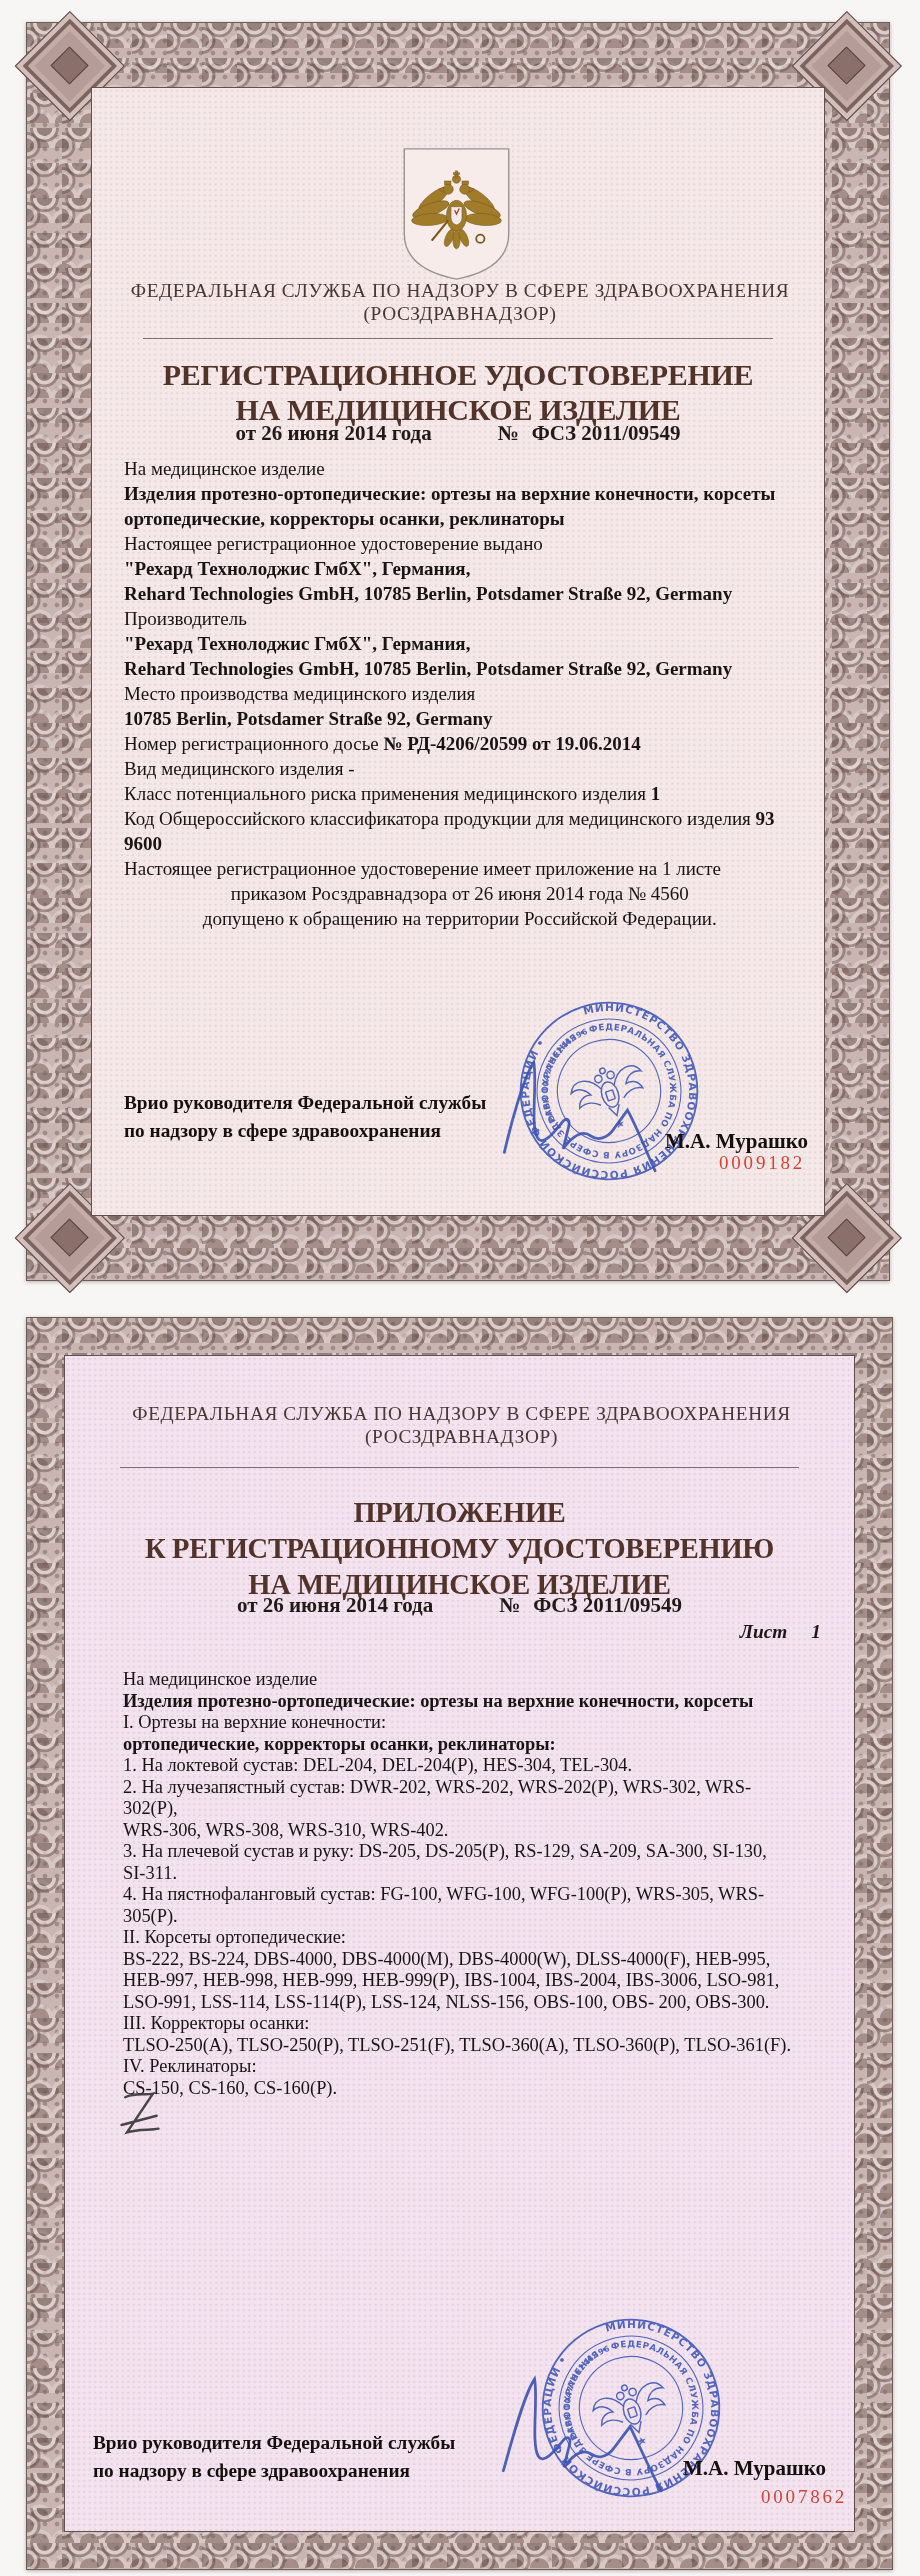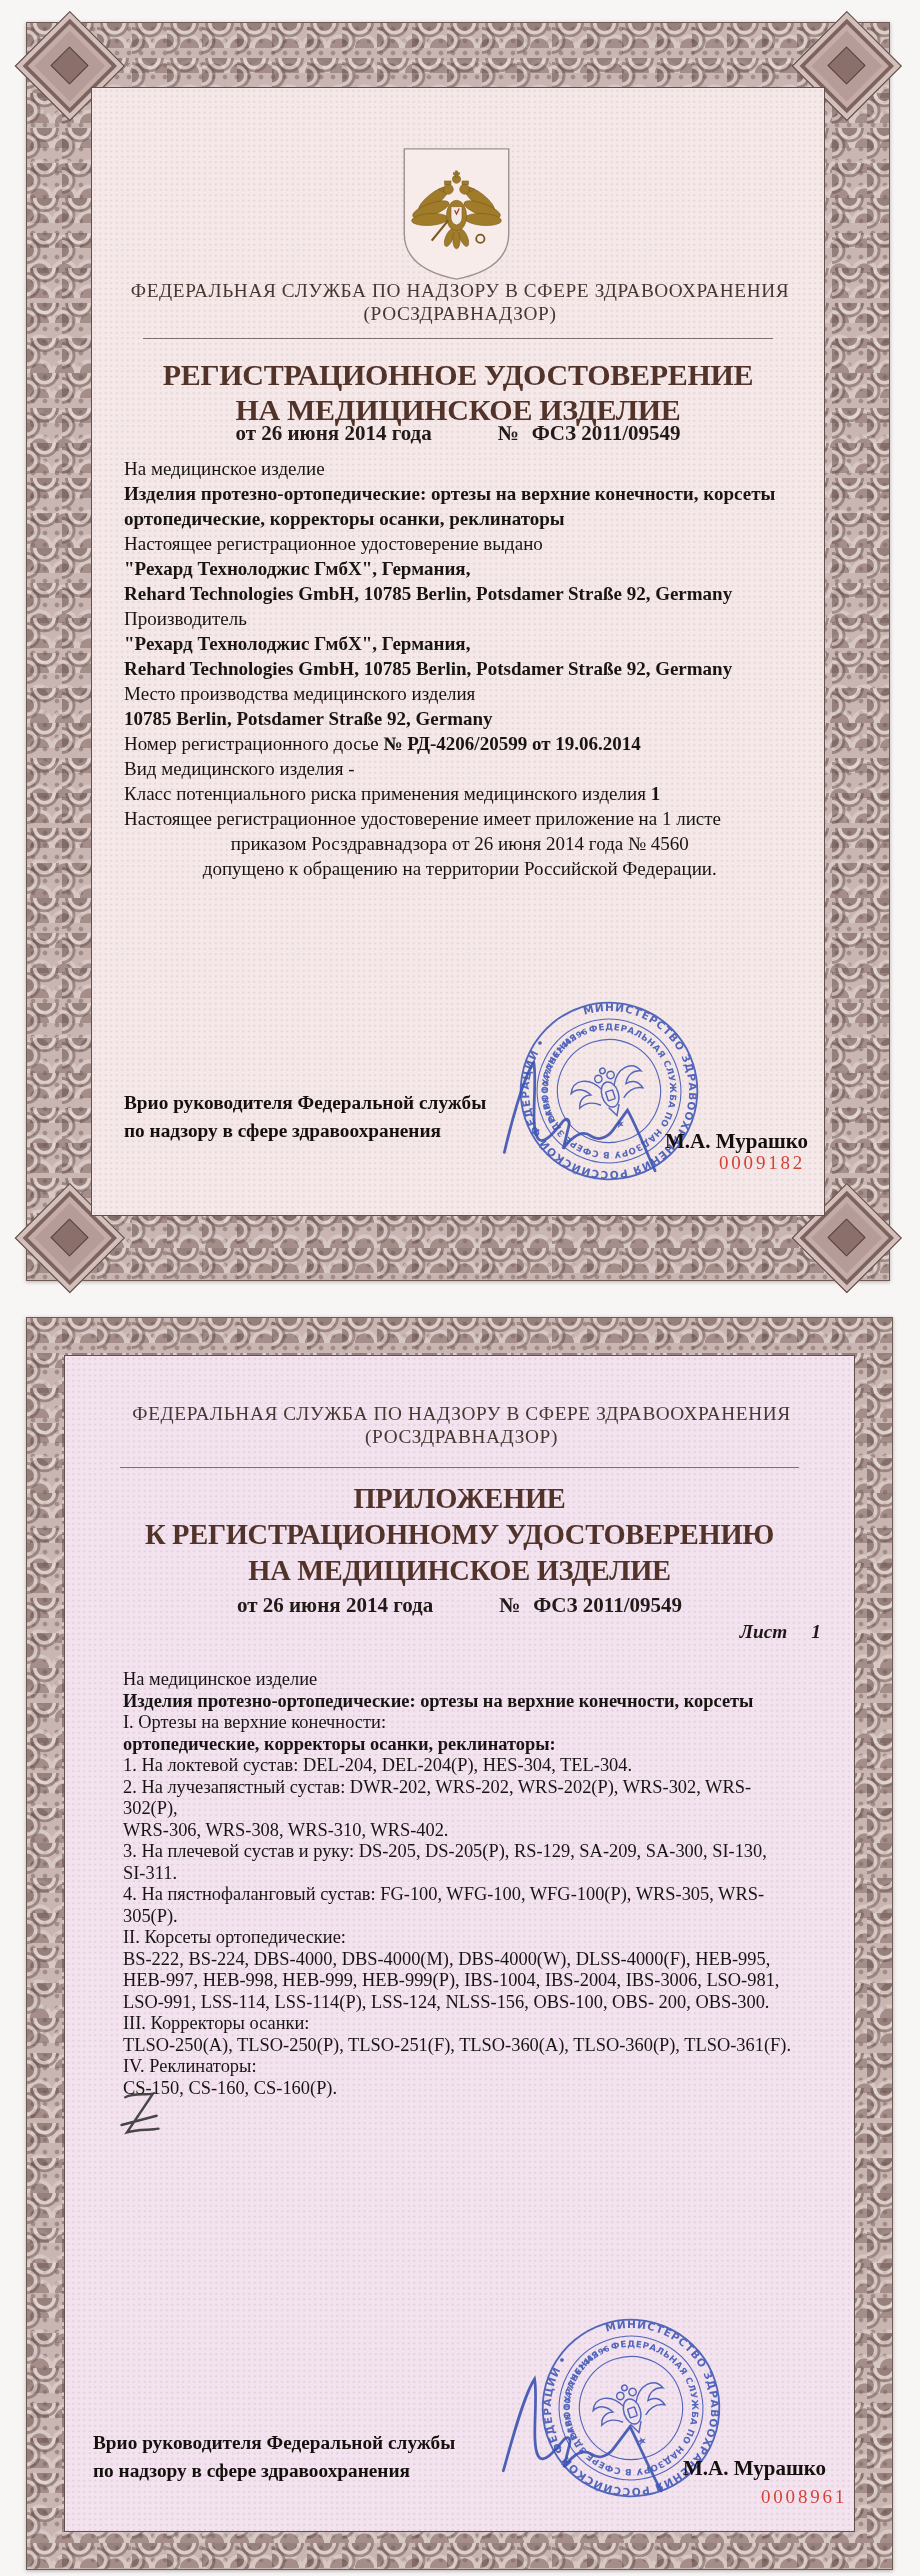--- a/index.html
+++ b/index.html
@@ -161,20 +161,21 @@
       <div class="ln"><span class="b">"Рехард Технолоджис ГмбХ", Германия,</span></div>
       <div class="ln"><span class="b">Rehard Technologies GmbH, 10785 Berlin, Potsdamer Straße 92, Germany</span></div>
       <div class="ln gap"><span class="r">Производитель</span></div>
       <div class="ln"><span class="b">"Рехард Технолоджис ГмбХ", Германия,</span></div>
       <div class="ln"><span class="b">Rehard Technologies GmbH, 10785 Berlin, Potsdamer Straße 92, Germany</span></div>
       <div class="ln gap"><span class="r">Место производства медицинского изделия</span></div>
       <div class="ln"><span class="b">10785 Berlin, Potsdamer Straße 92, Germany</span></div>
       <div class="ln gap"><span class="r">Номер регистрационного досье</span> <span class="b">№ РД-4206/20599 от 19.06.2014</span></div>
       <div class="ln gap"><span class="r">Вид медицинского изделия -</span></div>
       <div class="ln gap"><span class="r">Класс потенциального риска применения медицинского изделия</span> <span class="b">1</span></div>
+      <div class="ln gap"><span class="r">Код Общероссийского классификатора продукции для медицинского изделия</span> <span class="b">93 9600</span></div>
       <div class="ln gap"><span class="r">Настоящее регистрационное удостоверение имеет приложение на 1 листе</span></div>
       <div class="ln gap ind"><span class="r">приказом Росздравнадзора от 26 июня 2014 года № 4560</span></div>
       <div class="ln ind"><span class="r">допущено к обращению на территории Российской Федерации.</span></div>
     </div>
 
     <div class="sig-role" style="left:32px;top:1001px;">
       <div>Врио руководителя Федеральной службы</div>
       <div>по надзору в сфере здравоохранения</div>
     </div>
 
@@ -222,21 +223,21 @@
 <section class="page" id="page2">
   <div class="panel" id="panel2">
 
     <div class="agency" style="top:46px;">
       <div>ФЕДЕРАЛЬНАЯ СЛУЖБА ПО НАДЗОРУ В СФЕРЕ ЗДРАВООХРАНЕНИЯ</div>
       <div>(РОСЗДРАВНАДЗОР)</div>
     </div>
 
     <div class="rule" style="top:111px;"></div>
 
-    <div class="big-title" style="top:125px;font-size:28.5px;line-height:36px;">
+    <div class="big-title" style="top:139px;font-size:28.5px;line-height:36px;">
       <div>ПРИЛОЖЕНИЕ</div>
       <div>К РЕГИСТРАЦИОННОМУ УДОСТОВЕРЕНИЮ</div>
       <div>НА МЕДИЦИНСКОЕ ИЗДЕЛИЕ</div>
     </div>
 
     <div class="dateline" style="top:237px;">
       <span>от 26 июня 2014 года</span>
       <span class="num"><span class="lbl">№</span><span>ФСЗ 2011/09549</span></span>
     </div>
 
@@ -305,16 +306,16 @@
         <circle cx="-7" cy="-20" r="4"></circle>
           <circle cx="7" cy="-20" r="4"></circle>
         <circle cx="0" cy="-27" r="3"></circle>
         <path d="M-6,13 L0,24 L6,13"></path>
         <rect x="-4" y="-4" width="8" height="10" rx="1"></rect>
         <path d="M-2,36 l2,-5 l2,5 l-5,-3 h6 z" stroke-width="1.2"></path>
       </g>
     </svg>
 
     <div class="sig-name" style="left:618px;top:1100px;">М.А. Мурашко</div>
-    <div class="serial" style="left:696px;top:1130px;">0008961</div>
+    <div class="serial" style="left:696px;top:1130px;">0007862</div>
   </div>
 </section>
 
 
 </body></html>

